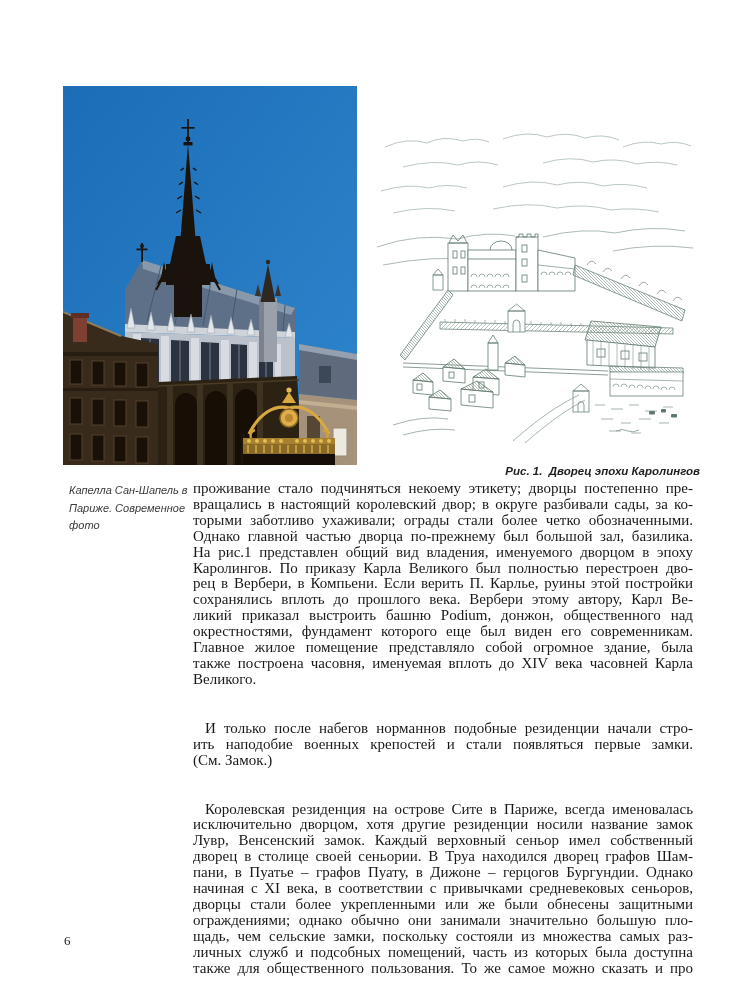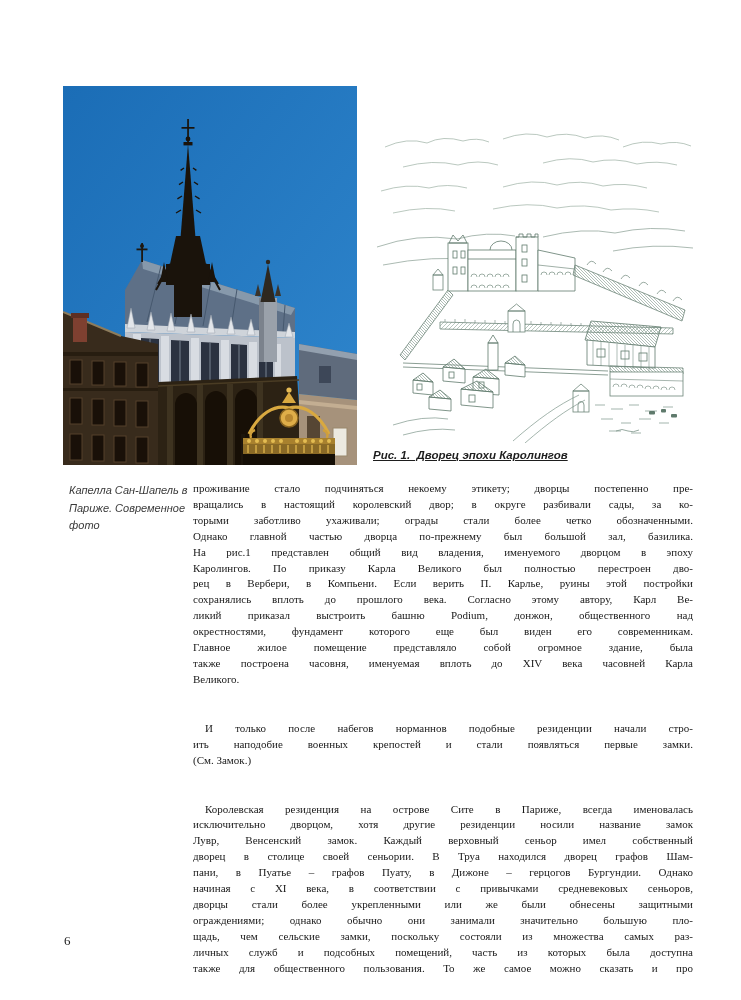--- a/index.html
+++ b/index.html
@@ -9,27 +9,27 @@
   }
   .photo-fig { position:absolute; left:63px; top:86px; width:294px; height:379px; }
   .photo-fig svg, .engraving-fig svg { display:block; width:100%; height:100%; }
   .photo-caption {
     position:absolute; left:69px; top:482px; width:150px;
     font:italic 11px/17.5px "Liberation Sans", sans-serif;
     color:#3a3a3a; white-space:pre-line;
   }
   .engraving-fig { position:absolute; left:373px; top:125px; width:327px; height:318px; }
   .engraving-caption {
-    position:absolute; left:373px; top:449px; width:327px; text-align:left;
+    position:absolute; left:373px; top:465px; width:327px; text-align:right;
     font:italic bold 11.5px "Liberation Sans", sans-serif;
-    color:#1e1e1e; white-space:pre;text-decoration:underline;
+    color:#1e1e1e; white-space:pre;
   }
   .article {
     position:absolute; left:193px; top:481px; width:500px;
-    font-size:11px; line-height:15.9px; color:#191919;
+    font-size:15px; line-height:15.9px; color:#191919;
   }
   .tline { text-align:justify; text-align-last:justify; }
   .tline.rag { text-align-last:left; }
   .tline.first { text-indent:12px;margin-top:33px; }
   .page-number {
     position:absolute; left:64px; top:933px;
     font-size:13px; color:#222222;
   }
 </style>
 </head>
@@ -370,21 +370,21 @@
 
   <div class="article">
       <div>
         <div class="tline">проживание стало подчиняться некоему этикету; дворцы постепенно пре-</div>
         <div class="tline">вращались в настоящий королевский двор; в округе разбивали сады, за ко-</div>
         <div class="tline">торыми заботливо ухаживали; ограды стали более четко обозначенными.</div>
         <div class="tline">Однако главной частью дворца по-прежнему был большой зал, базилика.</div>
         <div class="tline">На рис.1 представлен общий вид владения, именуемого дворцом в эпоху</div>
         <div class="tline">Каролингов. По приказу Карла Великого был полностью перестроен дво-</div>
         <div class="tline">рец в Вербери, в Компьени. Если верить П. Карлье, руины этой постройки</div>
-        <div class="tline">сохранялись вплоть до прошлого века. Согласно этому автору, Карл Ве-</div>
+        <div class="tline">сохранялись вплоть до прошлого века. Вербери этому автору, Карл Ве-</div>
         <div class="tline">ликий приказал выстроить башню Podium, донжон, общественного над</div>
         <div class="tline">окрестностями, фундамент которого еще был виден его современникам.</div>
         <div class="tline">Главное жилое помещение представляло собой огромное здание, была</div>
         <div class="tline">также построена часовня, именуемая вплоть до XIV века часовней Карла</div>
         <div class="tline rag">Великого.</div>
       </div>
       <div>
         <div class="tline first">И только после набегов норманнов подобные резиденции начали стро-</div>
         <div class="tline">ить наподобие военных крепостей и стали появляться первые замки.</div>
         <div class="tline rag">(См. Замок.)</div>

